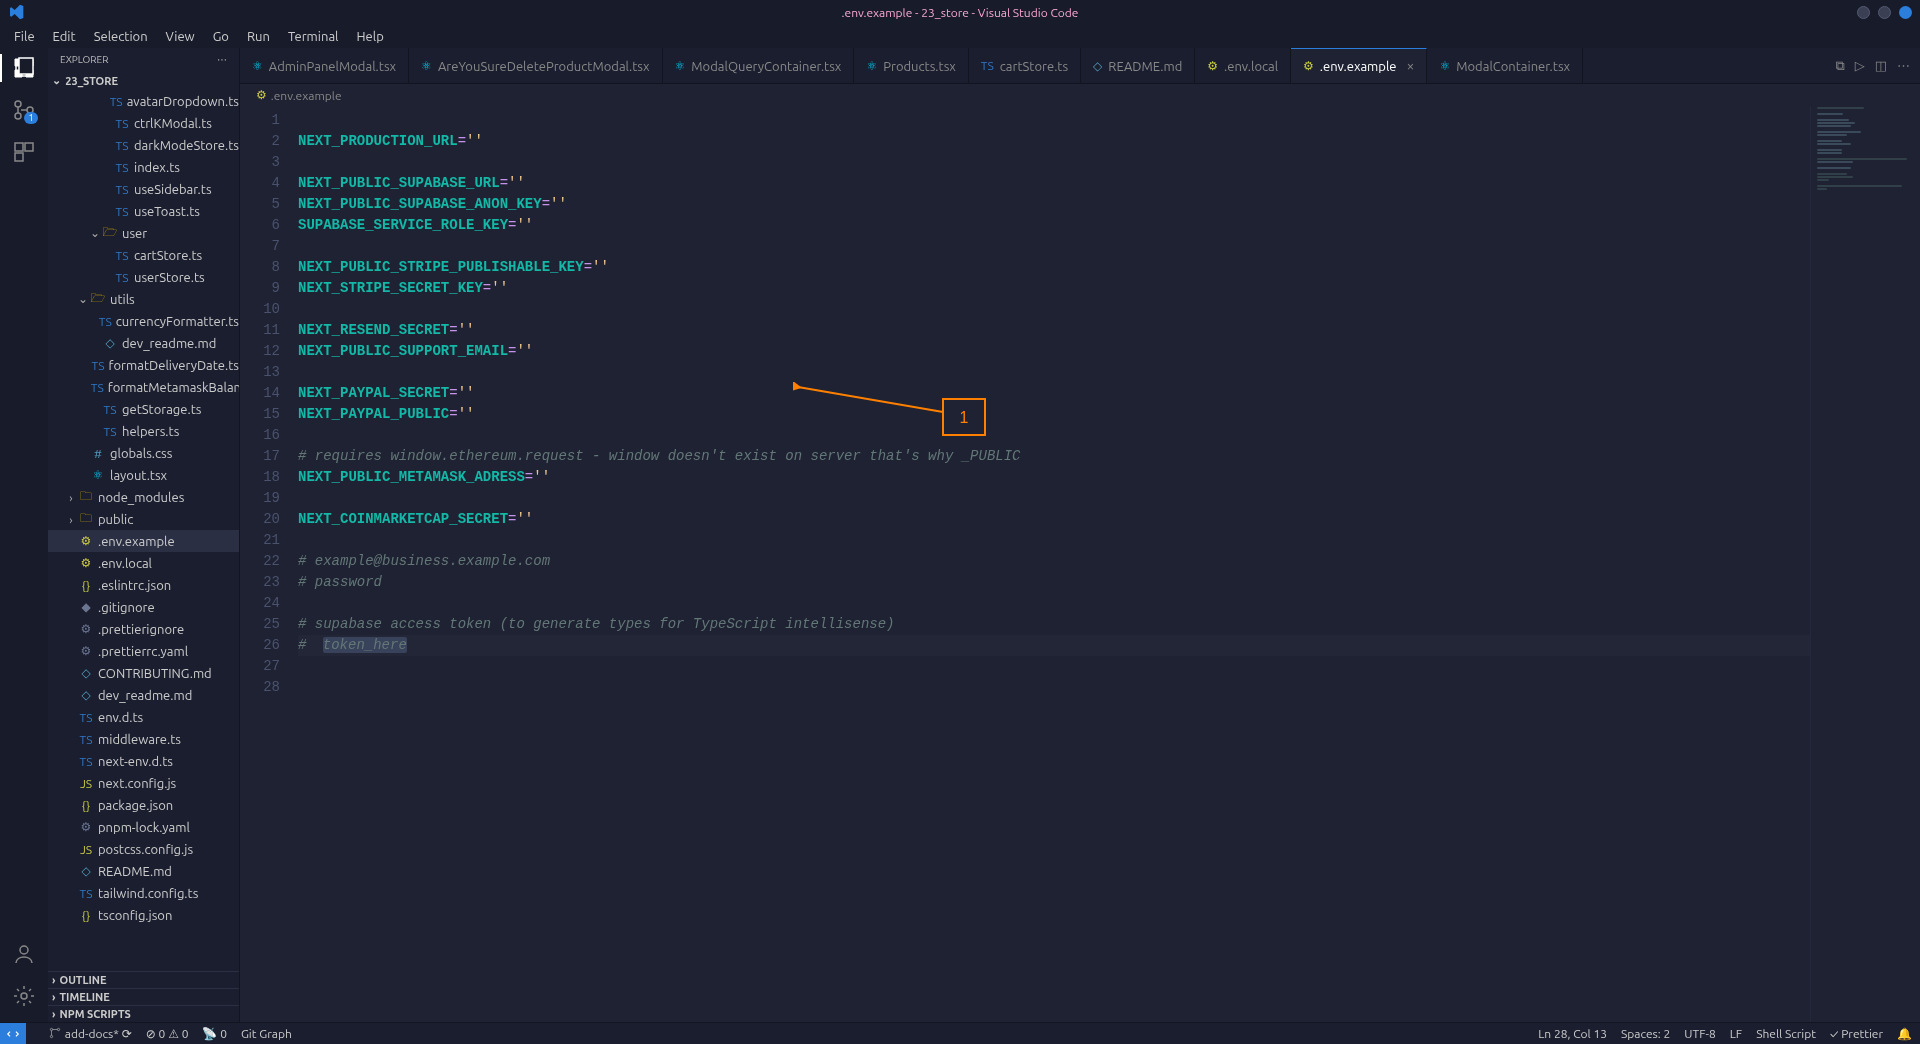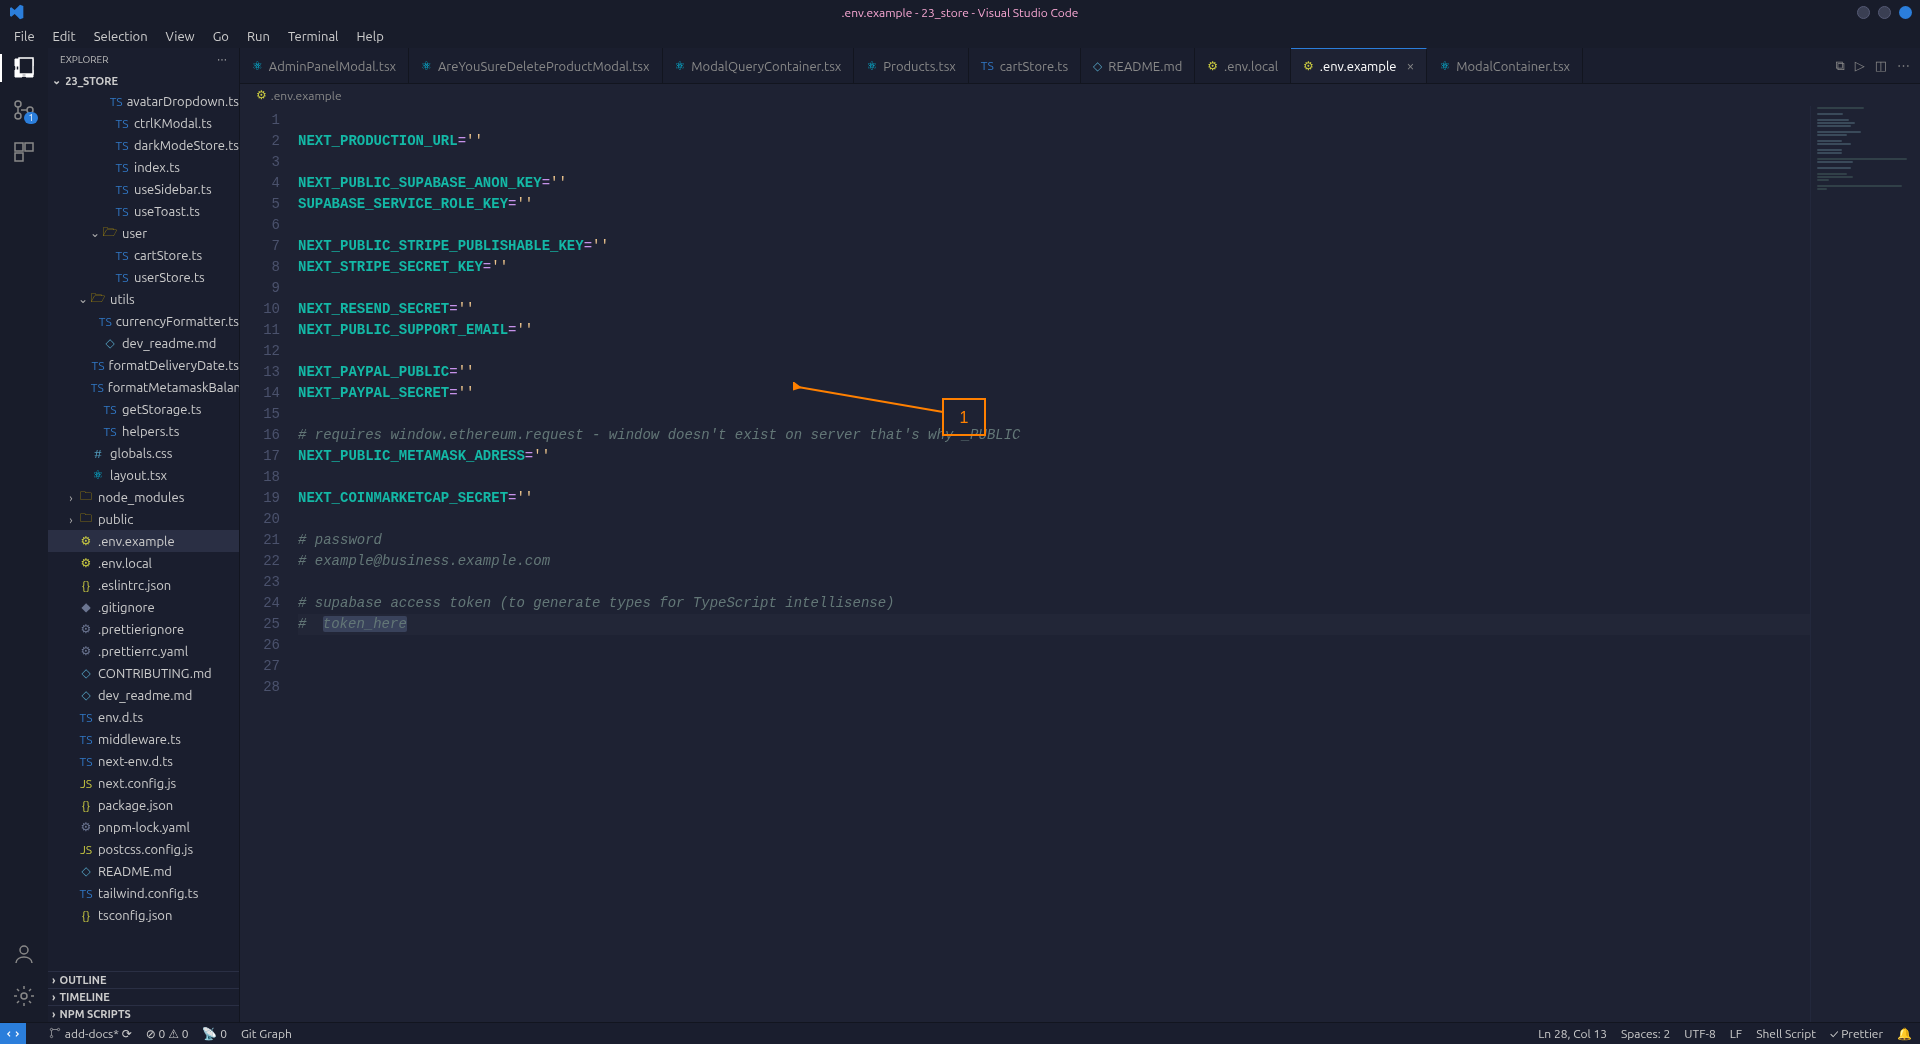--- a/index.html
+++ b/index.html
@@ -491,39 +491,40 @@
               </marker>
             </defs>
           <line x1="150" y1="30" x2="5" y2="5" stroke="#ff8000" stroke-width="2" marker-end="url(#ah)"></line>
         </svg>
         <div class="annotation-box">
           <span>1</span>
         </div>
           <div class="line">&nbsp;</div>
           <div class="line"><span class="key">NEXT_PRODUCTION_URL</span><span class="eq">=</span><span class="str">''</span></div>
           <div class="line">&nbsp;</div>
+          <div class="line"><span class="key">NEXT_PUBLIC_SUPABASE_URL</span><span class="eq">=</span><span class="str">''</span></div>
           <div class="line"><span class="key">NEXT_PUBLIC_SUPABASE_ANON_KEY</span><span class="eq">=</span><span class="str">''</span></div>
           <div class="line"><span class="key">SUPABASE_SERVICE_ROLE_KEY</span><span class="eq">=</span><span class="str">''</span></div>
           <div class="line">&nbsp;</div>
           <div class="line"><span class="key">NEXT_PUBLIC_STRIPE_PUBLISHABLE_KEY</span><span class="eq">=</span><span class="str">''</span></div>
           <div class="line"><span class="key">NEXT_STRIPE_SECRET_KEY</span><span class="eq">=</span><span class="str">''</span></div>
           <div class="line">&nbsp;</div>
           <div class="line"><span class="key">NEXT_RESEND_SECRET</span><span class="eq">=</span><span class="str">''</span></div>
           <div class="line"><span class="key">NEXT_PUBLIC_SUPPORT_EMAIL</span><span class="eq">=</span><span class="str">''</span></div>
           <div class="line">&nbsp;</div>
+          <div class="line"><span class="key">NEXT_PAYPAL_SECRET</span><span class="eq">=</span><span class="str">''</span></div>
           <div class="line"><span class="key">NEXT_PAYPAL_PUBLIC</span><span class="eq">=</span><span class="str">''</span></div>
-          <div class="line"><span class="key">NEXT_PAYPAL_SECRET</span><span class="eq">=</span><span class="str">''</span></div>
           <div class="line">&nbsp;</div>
           <div class="line"><span class="comment"># requires window.ethereum.request - window doesn't exist on server that's why _PUBLIC</span></div>
           <div class="line"><span class="key">NEXT_PUBLIC_METAMASK_ADRESS</span><span class="eq">=</span><span class="str">''</span></div>
           <div class="line">&nbsp;</div>
           <div class="line"><span class="key">NEXT_COINMARKETCAP_SECRET</span><span class="eq">=</span><span class="str">''</span></div>
           <div class="line">&nbsp;</div>
+          <div class="line"><span class="comment"># example@business.example.com</span></div>
           <div class="line"><span class="comment"># password</span></div>
-          <div class="line"><span class="comment"># example@business.example.com</span></div>
           <div class="line">&nbsp;</div>
           <div class="line"><span class="comment"># supabase access token (to generate types for TypeScript intellisense)</span></div>
           <div class="line hl-line"><span class="comment"># <span class="sel-word">token_here</span></span></div>
         </div>
       <div class="minimap" id="minimap">
           <div class="mm-line mm-comment" style="width: 46.8px;"></div>
           <div class="mm-line mm-blank" style="width: 0px;"></div>
           <div class="mm-line " style="width: 26.4px;"></div>
           <div class="mm-line mm-blank" style="width: 0px;"></div>
           <div class="mm-line " style="width: 32.4px;"></div>

